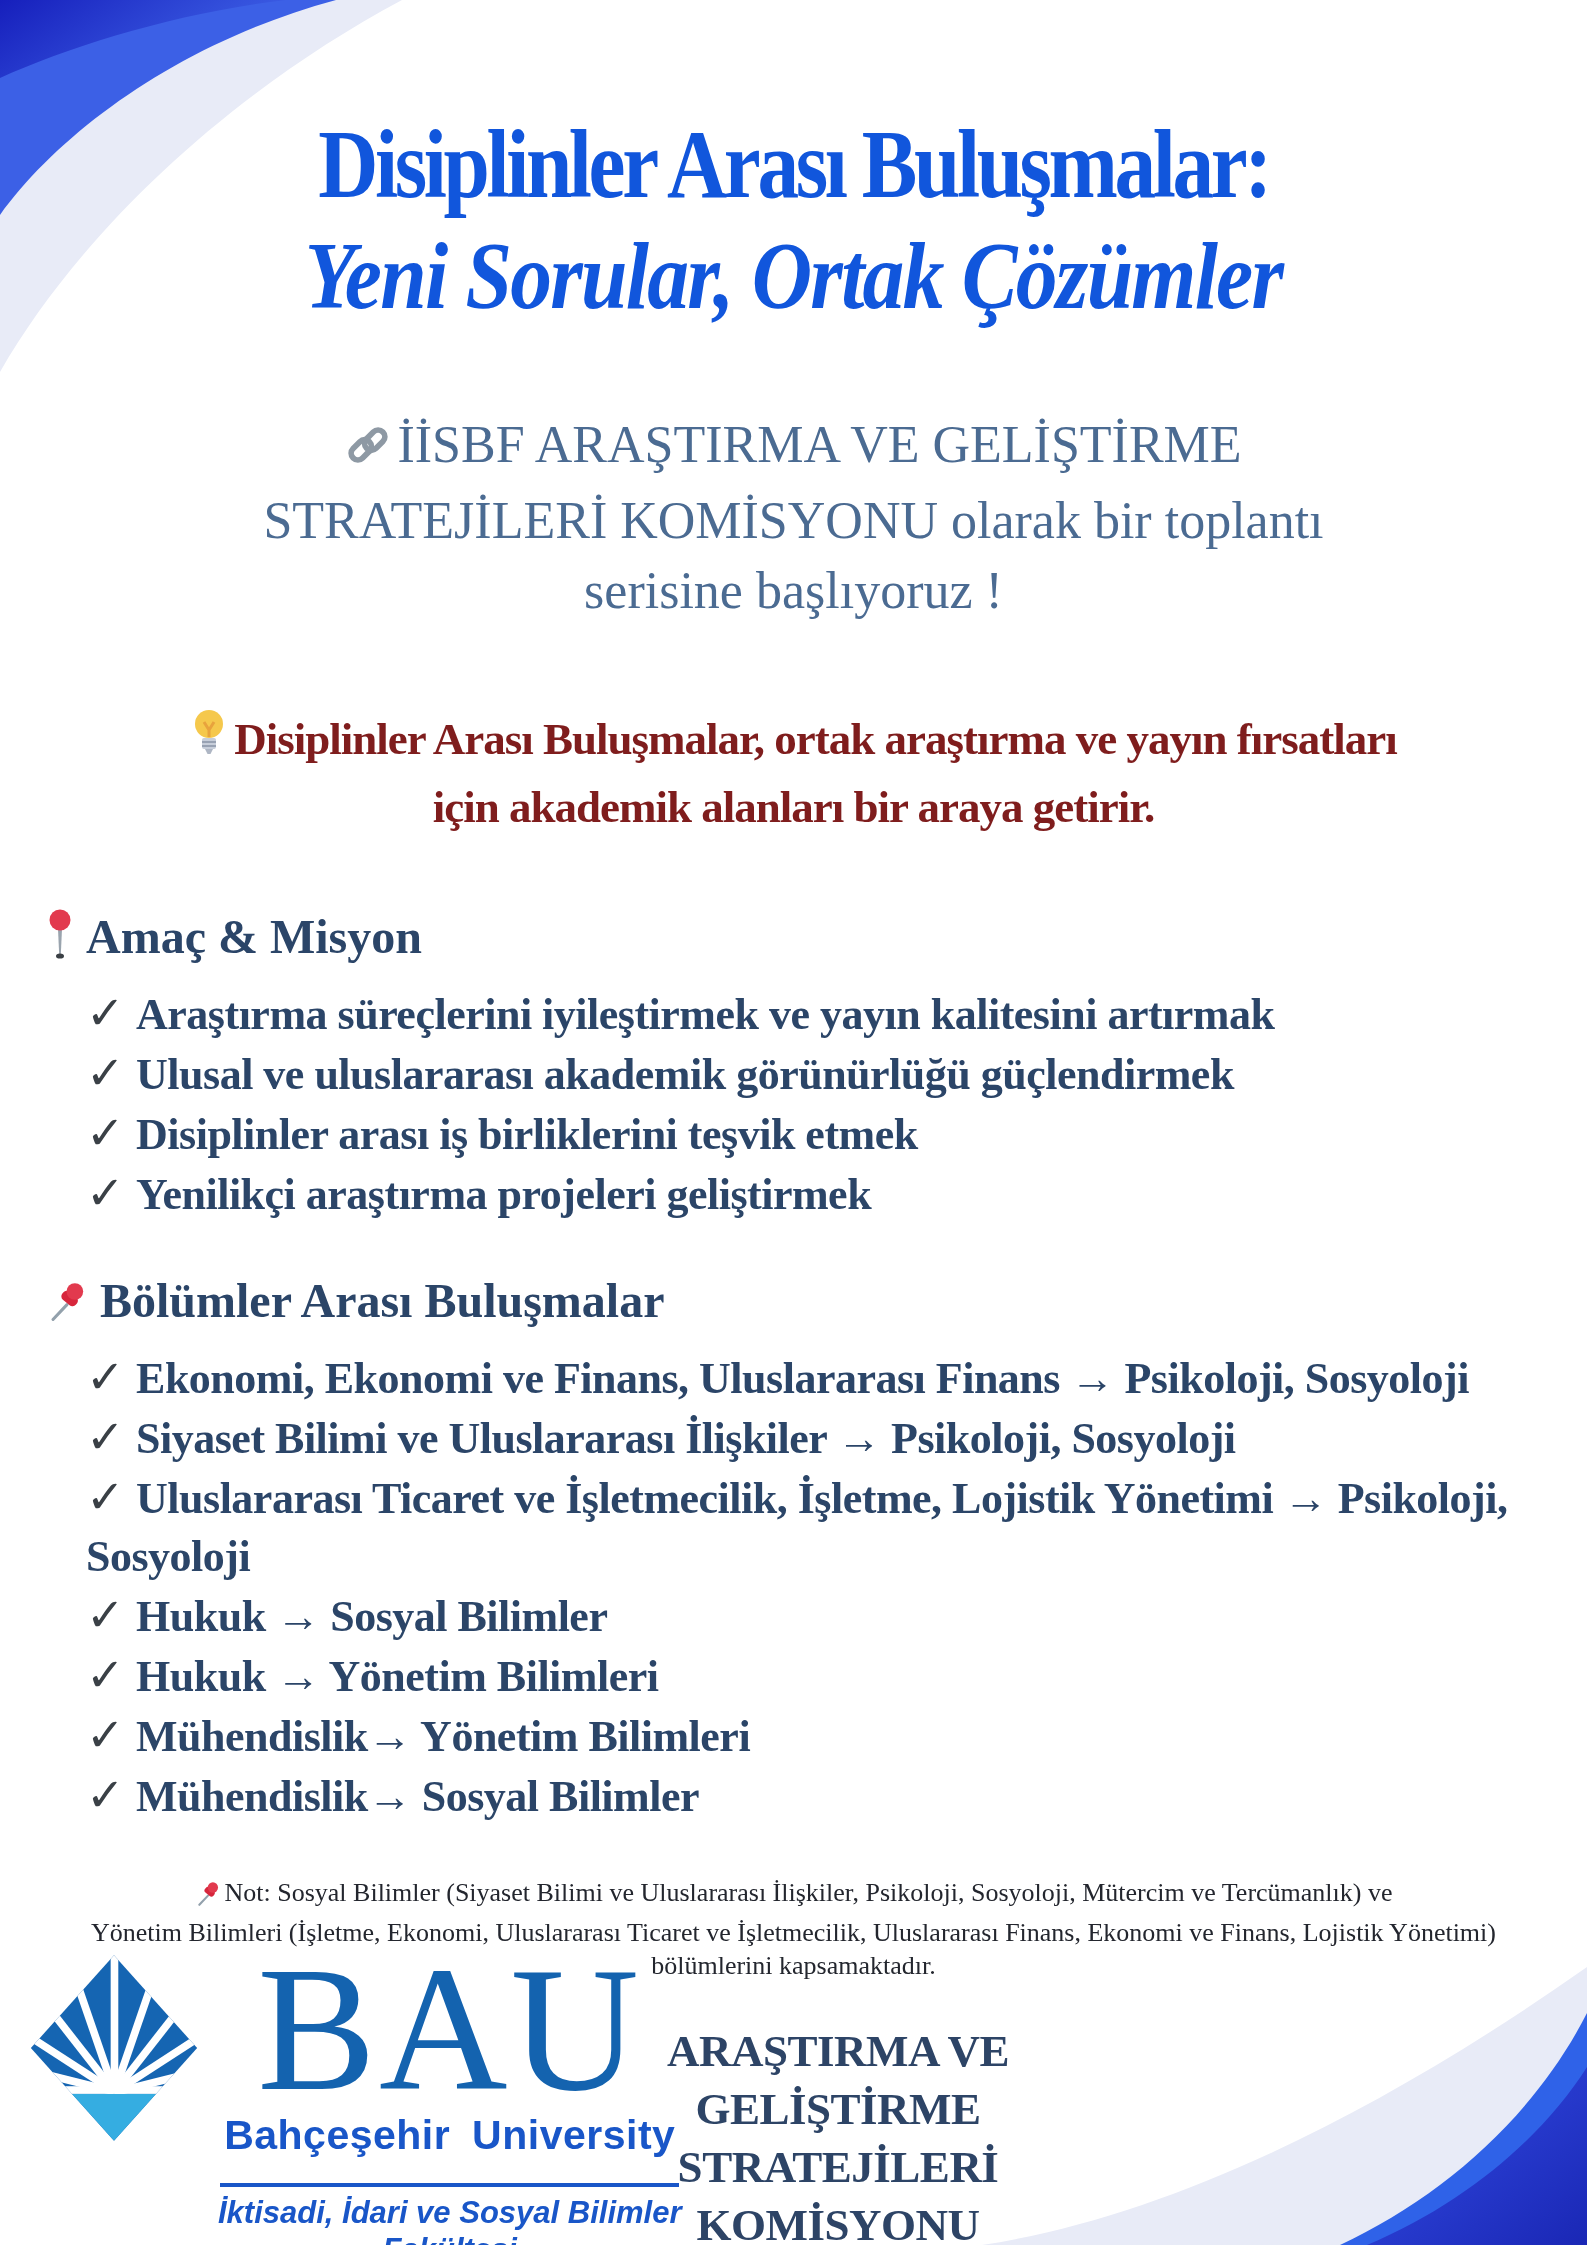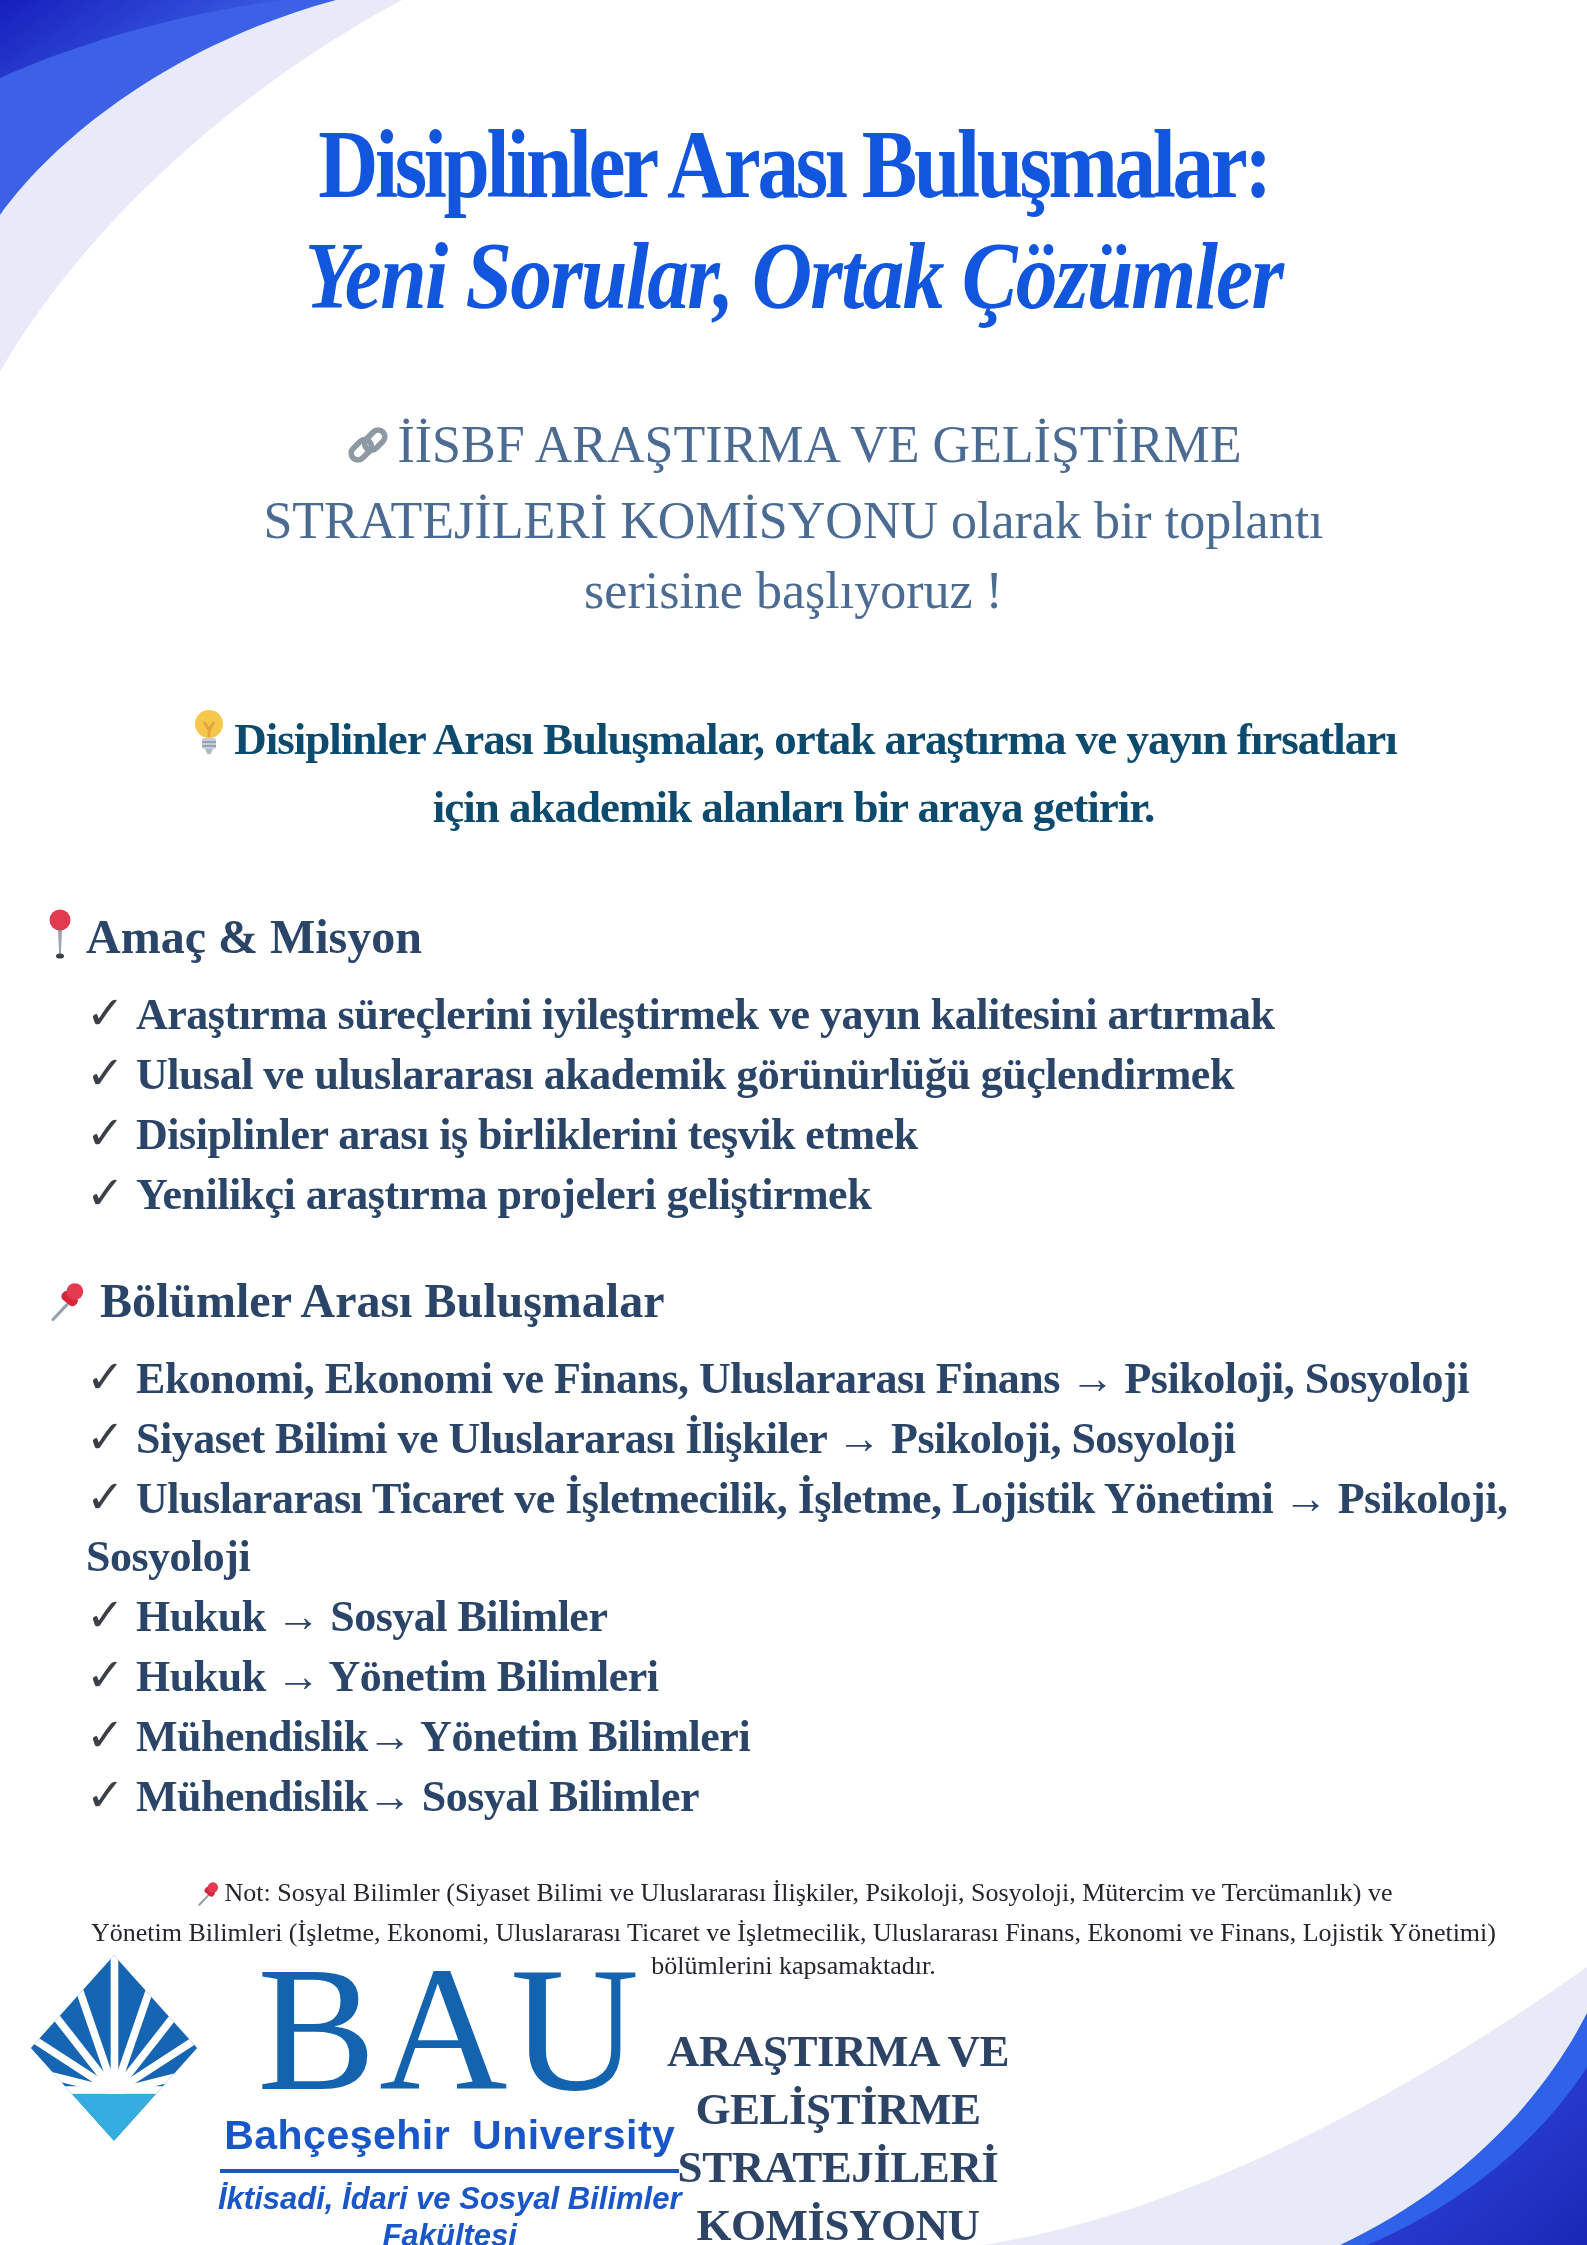--- a/index.html
+++ b/index.html
@@ -19,42 +19,42 @@
   .title2{
     margin:0;text-align:center;font-size:95px;font-weight:700;font-style:italic;
     letter-spacing:-2px;line-height:112px;color:#1156DC;
     transform:scaleX(.88);transform-origin:center top;
   }
   
   .intro{margin-top:78px;text-align:center;color:#4B6B92;font-size:52px;line-height:70px;}
   .intro .line{white-space:nowrap;}
   .icon{display:inline-block;vertical-align:-6px;margin-right:6px;}
   
-  .highlight{margin-top:82px;text-align:center;color:#0c4a6e;font-weight:700;
+  .highlight{margin-top:82px;text-align:center;color:#7f1d1d;font-weight:700;
     font-size:45px;line-height:62px;letter-spacing:-1px;}
   
   .section{margin:70px 36px 0 46px;color:#2B4568;}
   .section.meetings{margin-top:48px;}
   .sec-heading{font-size:48px;font-weight:700;line-height:58px;}
   .sec-heading .icon{vertical-align:-8px;margin-right:12px;}
   .list{margin-top:10px;}
   .li{font-size:44px;font-weight:700;line-height:58px;letter-spacing:-.5px;margin-left:40px;}
   .check{font-family:"DejaVu Sans","Liberation Sans",sans-serif;color:#3A4046;
     font-weight:700;margin-right:12px;font-size:46px;}
   
   .note{margin-top:50px;text-align:center;color:#23262E;font-size:26px;line-height:33px;}
   .note .icon{vertical-align:-7px;margin-right:4px;}
   
   .bau-logo{position:absolute;left:28px;top:1950px;display:flex;gap:18px;}
   .bau-text{display:flex;flex-direction:column;align-items:center;}
   .bau-acronym{font-size:178px;line-height:158px;font-weight:400;color:#1463AF;letter-spacing:3px;text-align:right;}
   .bau-univ{
     font-family:"Liberation Sans","DejaVu Sans",sans-serif;font-weight:700;
     font-size:41px;color:#1956C8;word-spacing:10px;letter-spacing:.5px;
-    border-bottom:4px solid #1956C8;padding:2px 4px 10px 4px;margin-top:2px;white-space:nowrap;
+    border-bottom:4px solid #1956C8;padding:2px 4px 24px 4px;margin-top:2px;white-space:nowrap;
   }
   .bau-fac{
     font-family:"Liberation Sans","DejaVu Sans",sans-serif;font-weight:700;font-style:italic;
     font-size:31px;line-height:37px;color:#1956C8;text-align:center;margin-top:7px;
   }
   .committee{
     position:absolute;left:598px;top:2022px;width:480px;text-align:center;
     font-size:45px;font-weight:700;line-height:58px;color:#2D4466;letter-spacing:-.5px;
   }
 </style>

